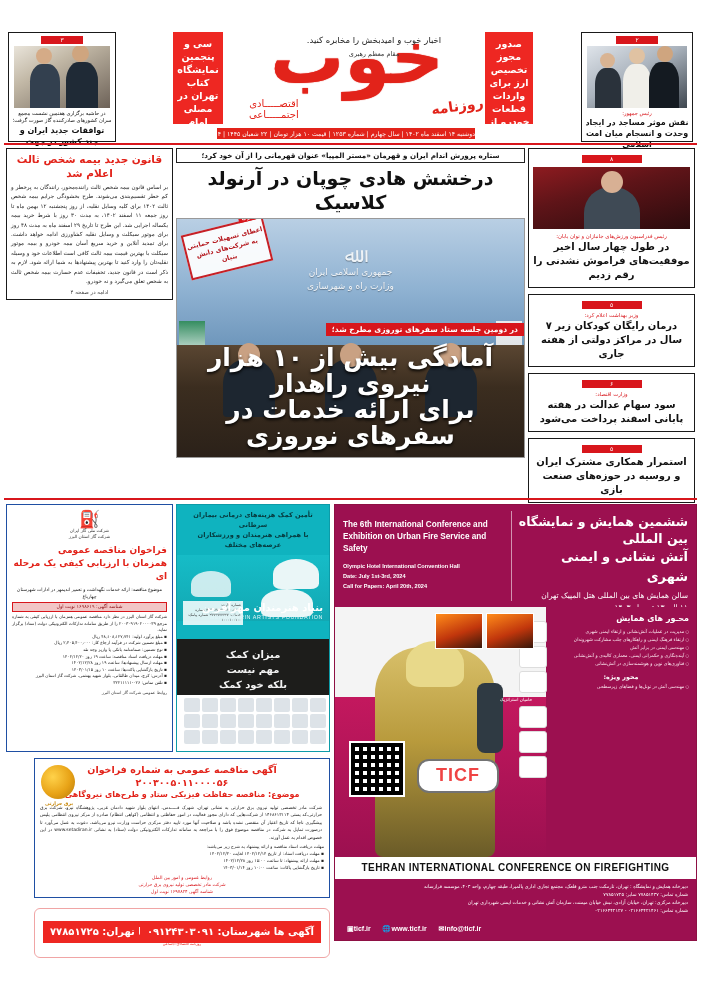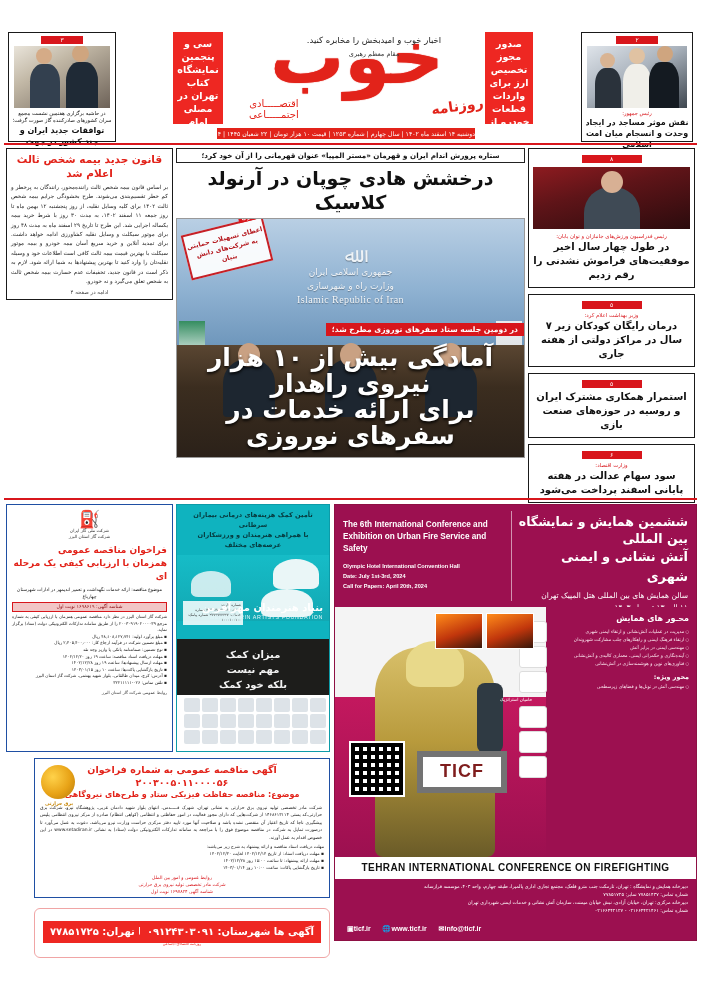--- a/index.html
+++ b/index.html
@@ -670,20 +670,21 @@
   }
   .crp-item:before {
     content: "○ ";
     font-size: 4px;
   }
   .crp-sub {
     font-size: 6.4px;
     font-weight: bold;
     margin-top: 4px;
     line-height: 11px;
+    text-align: center;
   }
   .sponsors-strip {
     position: absolute;
     left: 150px; top: 4px;
     width: 62px;
     display: flex;
     flex-direction: column;
     gap: 3px;
   }
   .sp {
@@ -705,23 +706,23 @@
     background:
       repeating-linear-gradient(90deg,#000 0 4px,#fff 4px 8px),
       repeating-linear-gradient(0deg,#000 0 4px,#fff 4px 8px);
     background-blend-mode: multiply;
     border: 2px solid #fff;
   }
   .ticf {
     position: absolute;
     left: 82px; bottom: 64px;
     width: 78px; height: 30px;
-    border: 6px solid #737373;
-    border-radius: 0;
-    color: #7f1d1d;
+    border: 2px solid #737373;
+    border-radius: 12px;
+    color: #ef4444;
     font-size: 18px;
     font-weight: bold;
     line-height: 28px;
     text-align: center;
     background: #fff;
     letter-spacing: 1px;
     font-family: "Liberation Sans", sans-serif;
   }
   .fire-thumbs {
     position: absolute;
@@ -943,21 +944,20 @@
   <div class="col-center">
     <div class="lead-kicker">ستاره پرورش اندام ایران و قهرمان «مستر المپیا» عنوان قهرمانی را از آن خود کرد؛</div>
     <div class="lead-head">درخشش هادی چوپان در آرنولد کلاسیک</div>
 
     <div class="lead-photo">
       <div class="photo-backdrop">
         <div class="backdrop-title">
           <div class="bd-emblem">ﷲ</div>
           <div class="bd-fa">جمهوری اسلامی ایران</div>
           <div class="bd-fa">وزارت راه و شهرسازی</div>
-          <div class="bd-en1 ltr">Islamic Republic of Iran</div>
         </div>
       </div>
 
       <div class="flag-l"></div>
       <div class="flag-r"></div>
 
       <div class="photo-table"></div>
       <div class="seated" style="left:46px;"></div>
       <div class="seated" style="left:148px;"></div>
       <div class="seated" style="left:248px;"></div>
@@ -986,28 +986,28 @@
       <div class="rc-head">در طول چهار سال اخیر موفقیت‌های فراموش نشدنی را رقم زدیم</div>
     </div>
 
     <div class="rc-box">
       <div class="pagetag-sm">۵</div>
       <div class="rc-kicker">وزیر بهداشت اعلام کرد:</div>
       <div class="rc-head">درمان رایگان کودکان زیر ۷ سال در مراکز دولتی از هفته جاری</div>
     </div>
 
     <div class="rc-box">
-      <div class="pagetag-sm">۵</div>
-      <div class="rc-head">استمرار همکاری مشترک ایران و روسیه  در حوزه‌های صنعت بازی</div>
-    </div>
-
-    <div class="rc-box">
       <div class="pagetag-sm">۶</div>
       <div class="rc-kicker">وزارت اقتصاد:</div>
       <div class="rc-head">سود سهام عدالت در هفته پایانی اسفند پرداخت می‌شود</div>
+    </div>
+
+    <div class="rc-box">
+      <div class="pagetag-sm">۵</div>
+      <div class="rc-head">استمرار همکاری مشترک ایران و روسیه  در حوزه‌های صنعت بازی</div>
     </div>
   </div>
 
   <div class="band band-mid"></div>
 
   <div class="ad-tender">
     <div class="ad-logo-gas">⛽</div>
     <div class="ad-logo-cap">
       <div>شرکت ملی گاز ایران</div>
       <div>شرکت گاز استان البرز</div>

